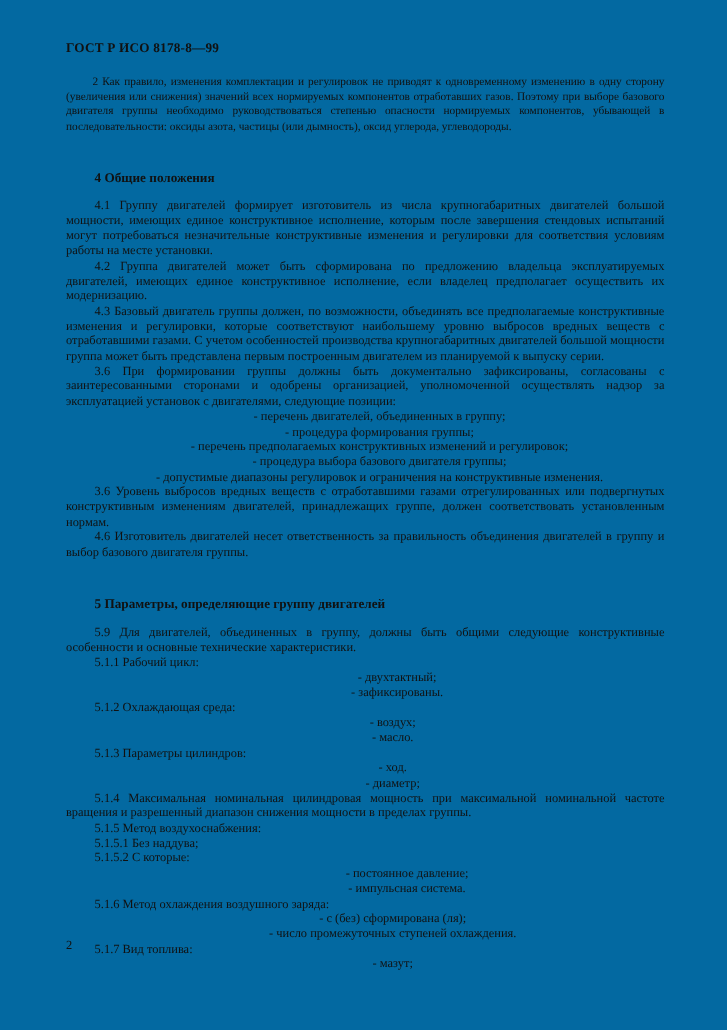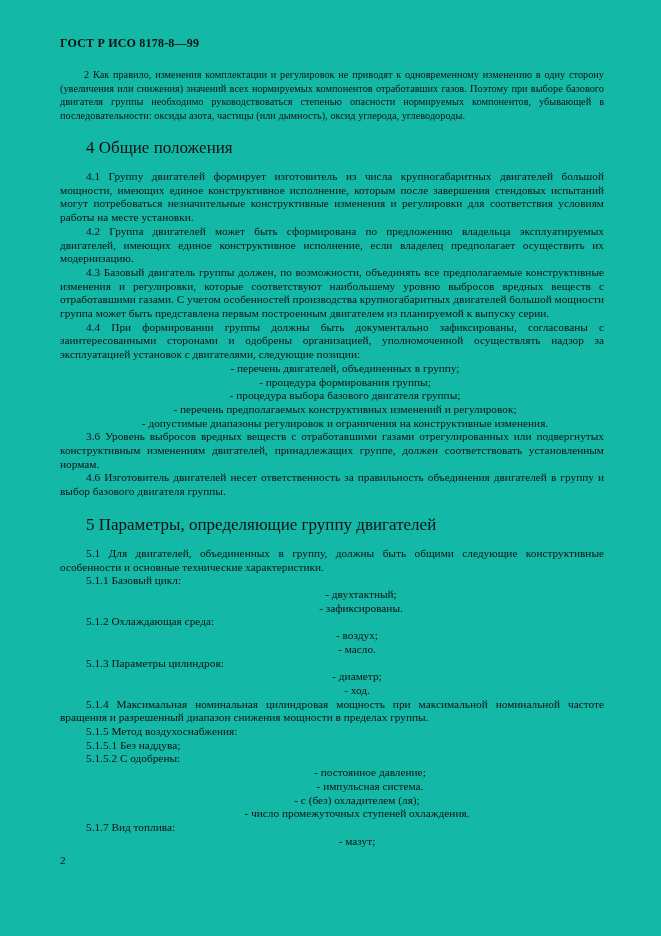--- a/index.html
+++ b/index.html
@@ -1,21 +1,21 @@
 <!DOCTYPE html>
 <html><head>
 <meta charset="utf-8">
 <style>
   * { margin: 0; padding: 0; box-sizing: border-box; }
   html, body { background: #ffffff; }
   .page {
     position: relative;
     width: 661px;
     height: 936px;
-    background: #14b8a6;
+    background: #0369a1;
     font-family: "Liberation Serif", "DejaVu Serif", serif;
     color: #111111;
     padding: 36px 57px 0 60px;
     overflow: hidden;
   }
   .doc-header {
     font-weight: bold;
     font-size: 12px;
     letter-spacing: 0.2px;
     margin-bottom: 17px;
@@ -27,24 +27,24 @@
     text-indent: 24px;
     font-family: Liberation Serif, serif;
   }
   .body {
     font-size: 11.3px;
     line-height: 13.7px;
     text-align: justify;
   }
   .indent { text-indent: 26px; }
   .heading {
-    font-size: 17px;
-    font-weight: normal;
+    font-size: 12px;
+    font-weight: bold;
     text-indent: 26px;
-    margin-top: 16px;
+    margin-top: 32px;
     margin-bottom: 12px;
   }
   .dash { text-align: center; }
   .list-44 { margin-left: 26px; }
   .dash-a { margin-left: 58px; }
   .dash-b { margin-left: 50px; }
   .dash-c { margin-left: 76px; }
   .page-number {
     position: absolute;
     left: 60px;
@@ -59,56 +59,57 @@
 
   <div class="doc-header">ГОСТ Р ИСО 8178-8—99</div>
 
   <p class="note">2 Как правило, изменения комплектации и регулировок не приводят к одновременному изменению в одну сторону (увеличения или снижения) значений всех нормируемых компонентов отработавших газов. Поэтому при выборе базового двигателя группы необходимо руководствоваться степенью опасности нормируемых компонентов, убывающей в последовательности: оксиды азота, частицы (или дымность), оксид углерода, углеводороды.</p>
 
   <div class="heading">4 Общие положения</div>
 
   <p class="body indent">4.1 Группу двигателей формирует изготовитель из числа крупногабаритных двигателей большой мощности, имеющих единое конструктивное исполнение, которым после завершения стендовых испытаний могут потребоваться незначительные конструктивные изменения и регулировки для соответствия условиям работы на месте установки.</p>
   <p class="body indent">4.2 Группа двигателей может быть сформирована по предложению владельца эксплуатируемых двигателей, имеющих единое конструктивное исполнение, если владелец предполагает осуществить их модернизацию.</p>
   <p class="body indent">4.3 Базовый двигатель группы должен, по возможности, объединять все предполагаемые конструктивные изменения и регулировки, которые соответствуют наибольшему уровню выбросов вредных веществ с отработавшими газами. С учетом особенностей производства крупногабаритных двигателей большой мощности группа может быть представлена первым построенным двигателем из планируемой к выпуску серии.</p>
-  <p class="body indent">4.4 При формировании группы должны быть документально зафиксированы, согласованы с заинтересованными сторонами и одобрены организацией, уполномоченной осуществлять надзор за эксплуатацией установок с двигателями, следующие позиции:</p>
+  <p class="body indent">3.6 При формировании группы должны быть документально зафиксированы, согласованы с заинтересованными сторонами и одобрены организацией, уполномоченной осуществлять надзор за эксплуатацией установок с двигателями, следующие позиции:</p>
 
   <p class="body dash list-44">- перечень двигателей, объединенных в группу;</p>
   <p class="body dash list-44">- процедура формирования группы;</p>
+  <p class="body dash list-44">- перечень предполагаемых конструктивных изменений и регулировок;</p>
   <p class="body dash list-44">- процедура выбора базового двигателя группы;</p>
-  <p class="body dash list-44">- перечень предполагаемых конструктивных изменений и регулировок;</p>
   <p class="body dash list-44">- допустимые диапазоны регулировок и ограничения на конструктивные изменения.</p>
 
   <p class="body indent">3.6 Уровень выбросов вредных веществ с отработавшими газами отрегулированных или подвергнутых конструктивным изменениям двигателей, принадлежащих группе, должен соответствовать установленным нормам.</p>
   <p class="body indent">4.6 Изготовитель двигателей несет ответственность за правильность объединения двигателей в группу и выбор базового двигателя группы.</p>
 
   <div class="heading">5 Параметры, определяющие группу двигателей</div>
 
-  <p class="body indent">5.1 Для двигателей, объединенных в группу,  должны быть общими следующие конструктивные особенности и основные технические характеристики.</p>
+  <p class="body indent">5.9 Для двигателей, объединенных в группу,  должны быть общими следующие конструктивные особенности и основные технические характеристики.</p>
 
-  <p class="body indent">5.1.1 Базовый цикл:</p>
+  <p class="body indent">5.1.1 Рабочий цикл:</p>
   <p class="body dash dash-a">- двухтактный;</p>
   <p class="body dash dash-a">- зафиксированы.</p>
 
   <p class="body indent">5.1.2 Охлаждающая среда:</p>
   <p class="body dash dash-b">- воздух;</p>
   <p class="body dash dash-b">- масло.</p>
 
   <p class="body indent">5.1.3 Параметры цилиндров:</p>
+  <p class="body dash dash-b">- ход.</p>
   <p class="body dash dash-b">- диаметр;</p>
-  <p class="body dash dash-b">- ход.</p>
 
   <p class="body indent">5.1.4 Максимальная номинальная цилиндровая мощность при максимальной номинальной частоте вращения и разрешенный диапазон снижения мощности в пределах группы.</p>
 
   <p class="body indent">5.1.5 Метод воздухоснабжения:</p>
   <p class="body indent">5.1.5.1 Без наддува;</p>
-  <p class="body indent">5.1.5.2 С одобрены:</p>
+  <p class="body indent">5.1.5.2 С которые:</p>
   <p class="body dash dash-c">- постоянное давление;</p>
   <p class="body dash dash-c">- импульсная система.</p>
 
-  <p class="body dash dash-b">- с (без) охладителем (ля);</p>
+  <p class="body indent">5.1.6 Метод охлаждения воздушного заряда:</p>
+  <p class="body dash dash-b">- с (без) сформирована (ля);</p>
   <p class="body dash dash-b">- число промежуточных ступеней охлаждения.</p>
 
   <p class="body indent">5.1.7 Вид топлива:</p>
   <p class="body dash dash-b">- мазут;</p>
 
   <div class="page-number">2</div>
 
 </div>
 
 </body></html>

